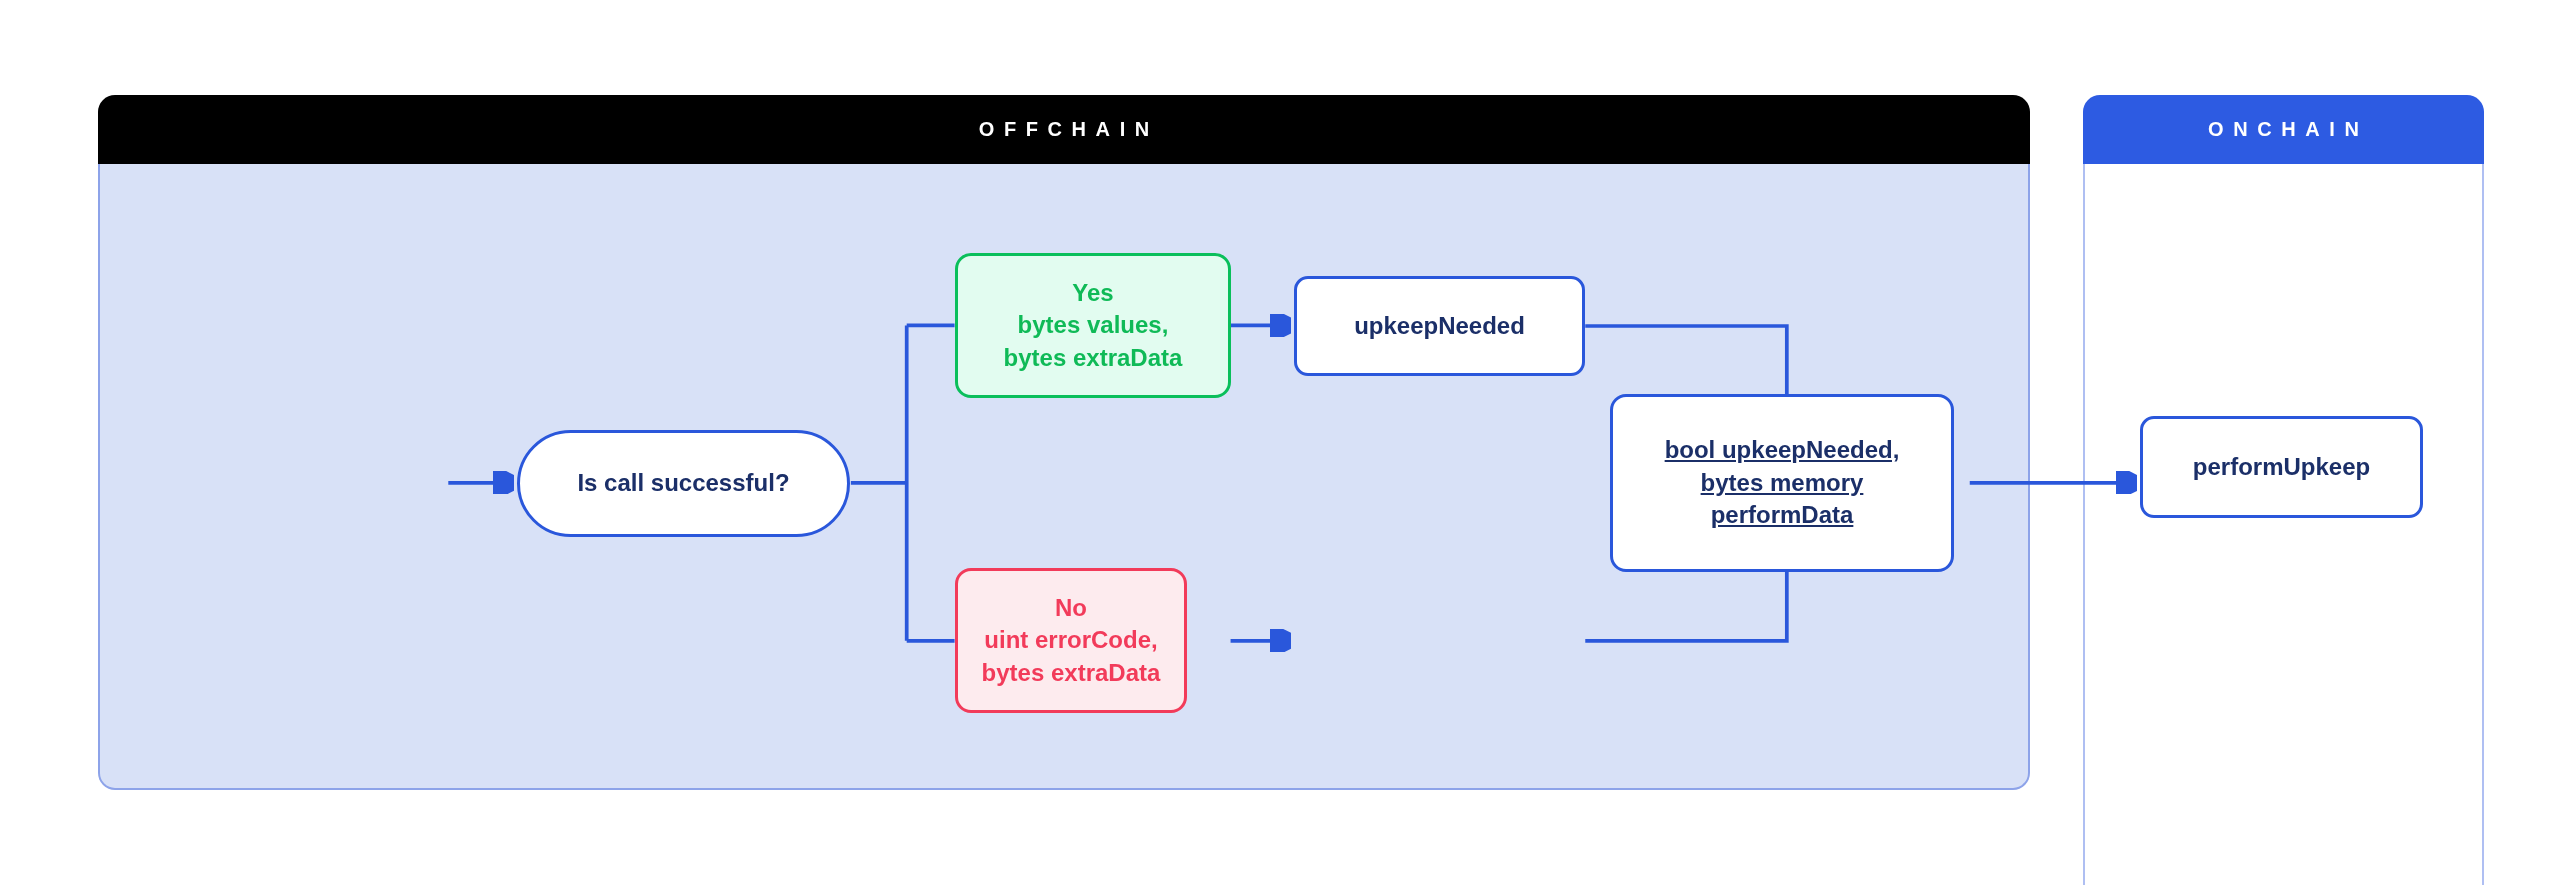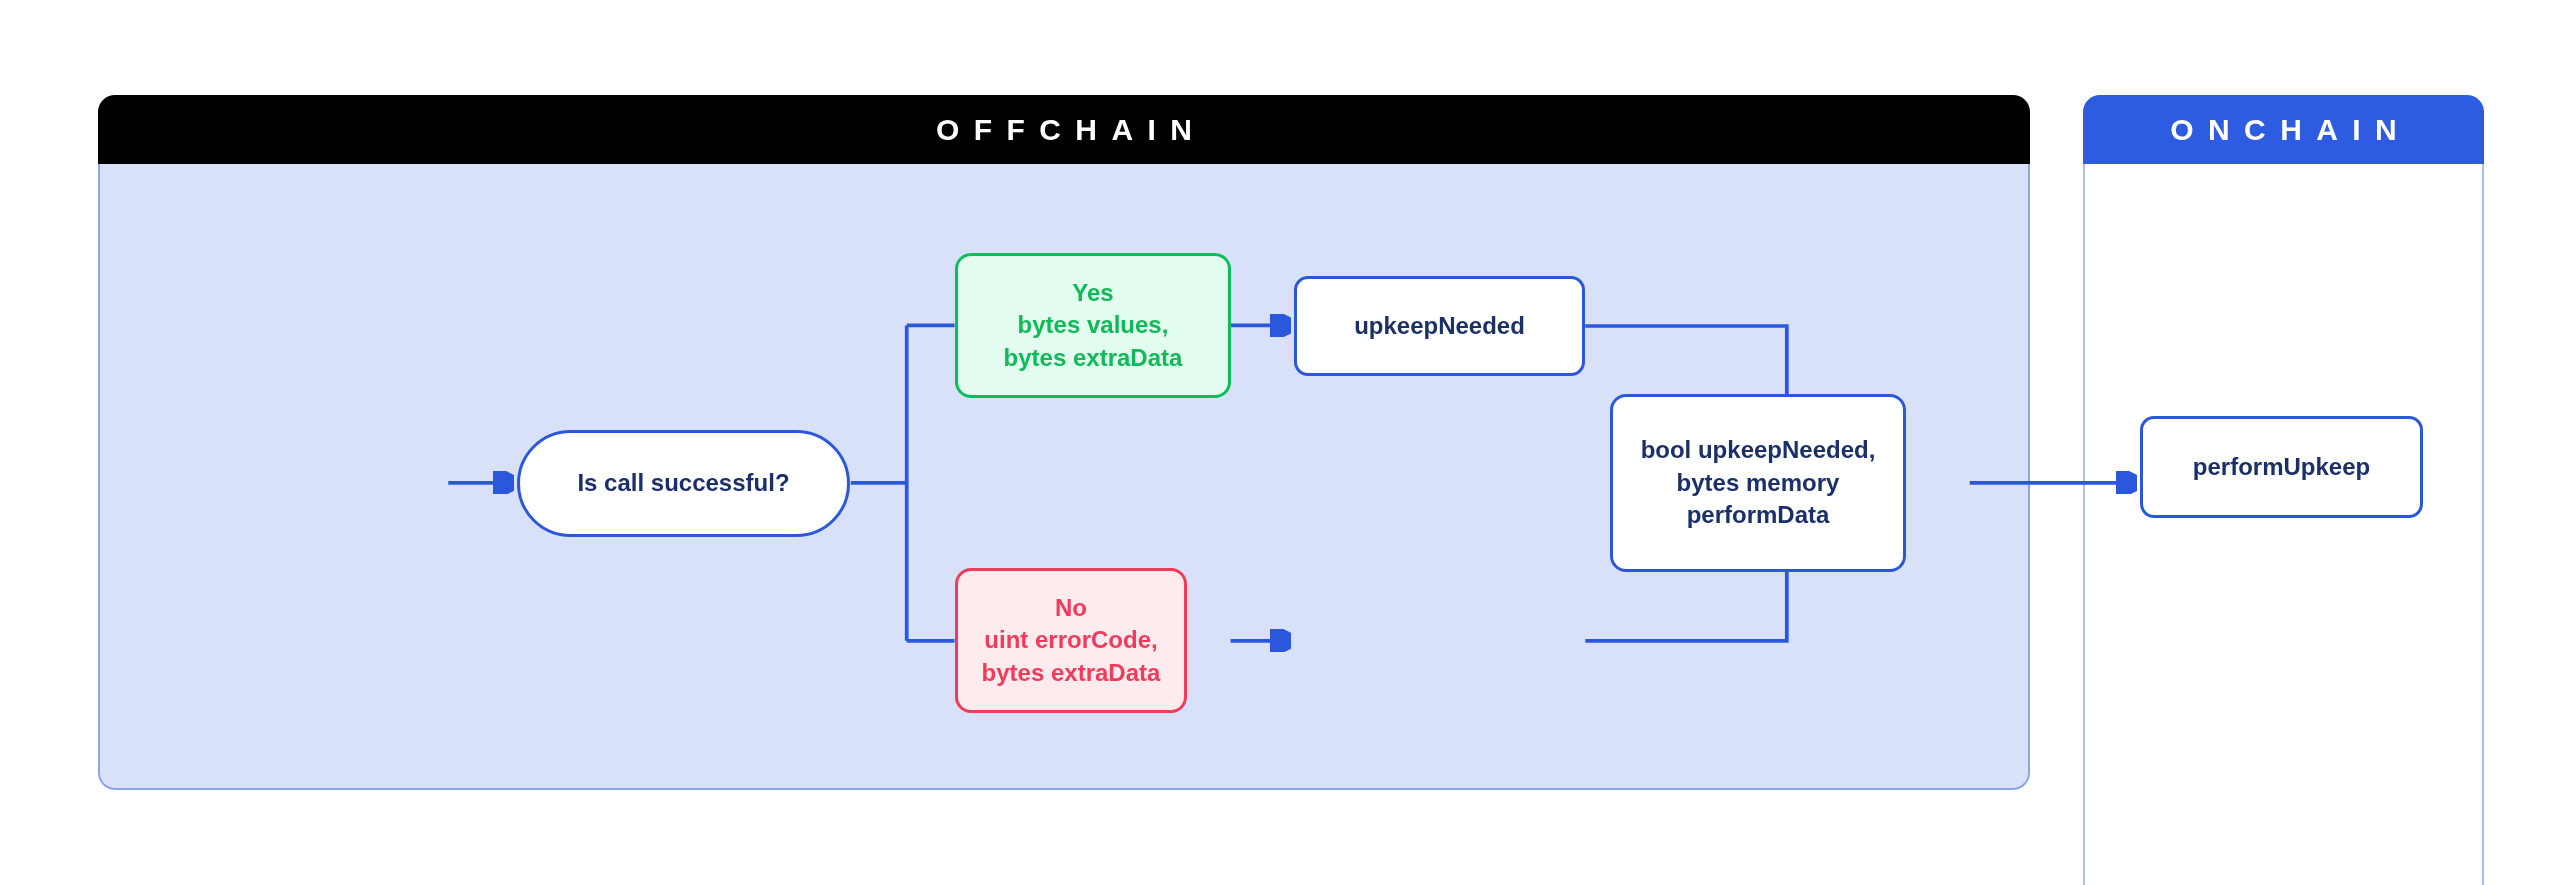--- a/index.html
+++ b/index.html
@@ -10,21 +10,21 @@
     background: #ffffff;
     font-family: "Liberation Sans", sans-serif;
     overflow: hidden;
   }
   
   .panel { position: absolute; box-sizing: border-box; }
   .panel-header {
     position: absolute; left: 0; right: 0; top: 0; height: 69px;
     border-radius: 17px 17px 0 0;
     display: flex; align-items: center; justify-content: center;
-    color: #ffffff; font-weight: bold; font-size: 30px;
+    color: #ffffff; font-weight: bold; font-size: 20px;
     letter-spacing: 0.48em; text-indent: 0.48em;
   }
   .panel-body {
     position: absolute; left: 0; right: 0; top: 69px; bottom: 0;
     box-sizing: border-box;
     border-radius: 0 0 17px 17px;
   }
   .offchain { left: 98px; top: 95px; width: 1932px; height: 695px; }
   .offchain .panel-header { background: #000000; }
   .offchain .panel-body { background: #d8e1f7; border: 2.7px solid #8da3e9; border-top: none; }
@@ -109,21 +109,21 @@
     <span class="lbl">No
 uint errorCode,
 bytes extraData</span>
   </div>
 
   <div class="node" style="left:1294px; top:276px; width:291px; height:100px;">
     <span class="lbl">upkeepNeeded</span>
   </div>
 
 
-  <div class="node" style="left:1610px; top:394px; width:296px; height:178px; border-radius:16px;">
+  <div class="node" style="left:1610px; top:394px; width:344px; height:178px; border-radius:16px;text-decoration:underline;">
     <span class="lbl">bool upkeepNeeded,
 bytes memory
 performData</span>
   </div>
 
   <div class="node" style="left:2140px; top:416px; width:283px; height:102px;">
     <span class="lbl">performUpkeep</span>
   </div>
 
 </div>

